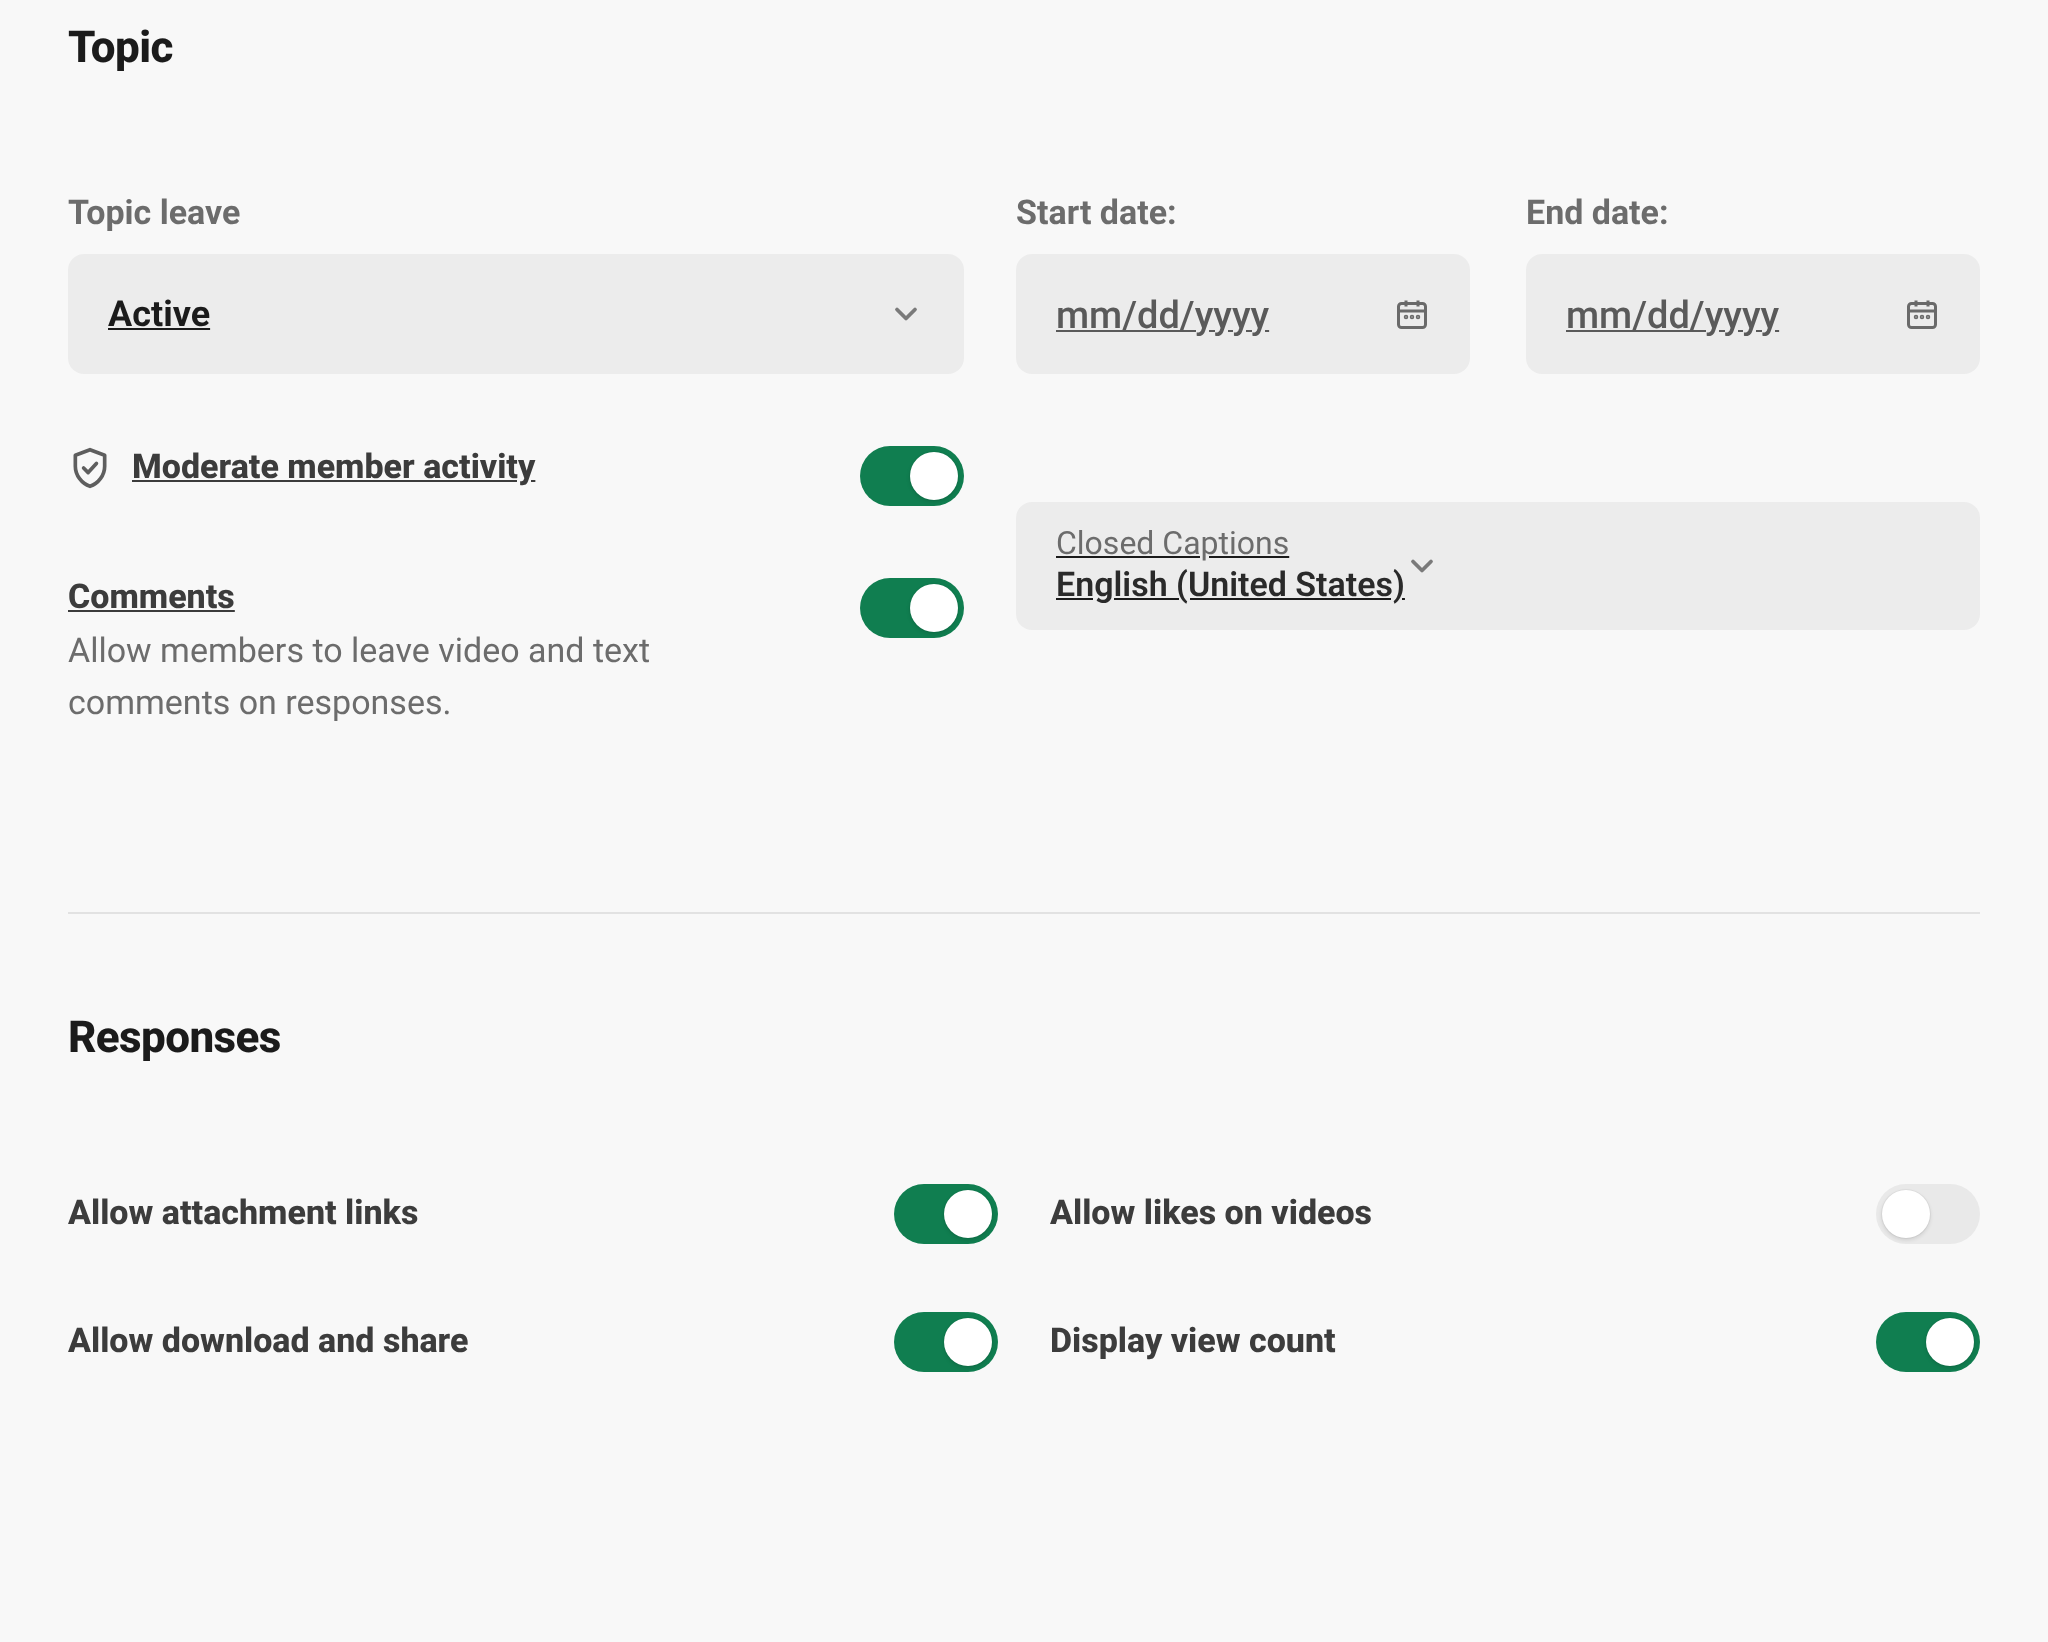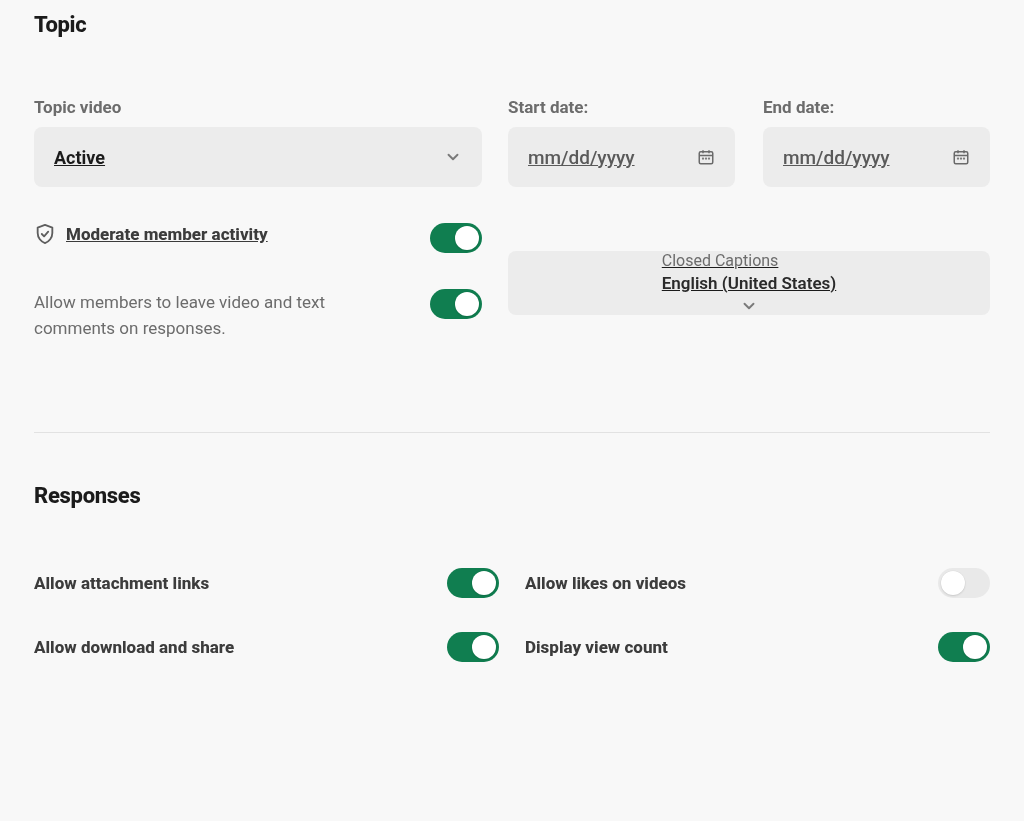--- a/index.html
+++ b/index.html
@@ -114,22 +114,22 @@
     width: 24px;
     height: 24px;
     border-radius: 50%;
     background: #fff;
     box-shadow: 0 0 0 0.5px rgba(0,0,0,0.04), 0 1px 2px rgba(0,0,0,0.12);
   }
   .toggle.on  .knob { right: 3px; }
   .toggle.off .knob { left: 3px; }
 
   .cc-box {
-    flex-direction: column;
-    justify-content: space-between;
+    flex-direction: row;
+    justify-content: flex-start;
     height: 64px;
     width: 100%;
   }
   .cc-text { display: flex; flex-direction: column; line-height: 1.3; }
   .cc-label { color: #6c6c6c; font-size: 16px; }
   .cc-value { color: #2a2a2a; font-size: 17px; font-weight: 600; }
 
   hr.section-divider {
     border: none;
     border-top: 1px solid var(--divider);
@@ -158,21 +158,21 @@
 </head>
 <body>
 
 <div class="page">
 
   <h2 class="section-heading">Topic</h2>
 
   <div class="row">
 
     <div class="col-left">
-      <div class="field-label">Topic video</div>
+      <div class="field-label">Topic leave</div>
       <div class="select-box">
         <span>Active</span>
         <span class="chevron">
           <svg width="18" height="18" viewBox="0 0 24 24" fill="none" stroke="currentColor" stroke-width="2.5" stroke-linecap="round" stroke-linejoin="round">
               <polyline points="6 9 12 15 18 9"></polyline>
             </svg>
         </span>
       </div>
     </div>
 
@@ -230,20 +230,23 @@
             <span class="setting-title">Moderate member activity</span>
           </div>
         </div>
         <div class="toggle on">
             <div class="knob"></div>
           </div>
       </div>
 
       <div class="setting-row">
         <div class="setting-text">
+          <div class="setting-title-line">
+            <span class="setting-title">Comments</span>
+          </div>
           <p class="setting-desc">Allow members to leave video and text comments on responses.</p>
         </div>
         <div class="toggle on">
             <div class="knob"></div>
           </div>
       </div>
 
     </div>
 
     <div class="col-right" style="flex-direction:column;">

